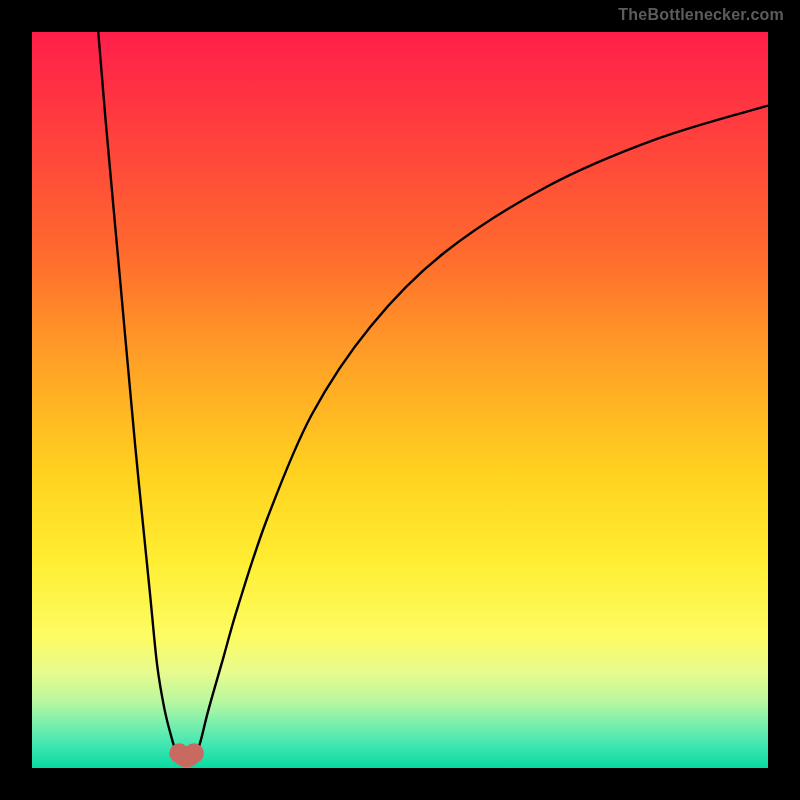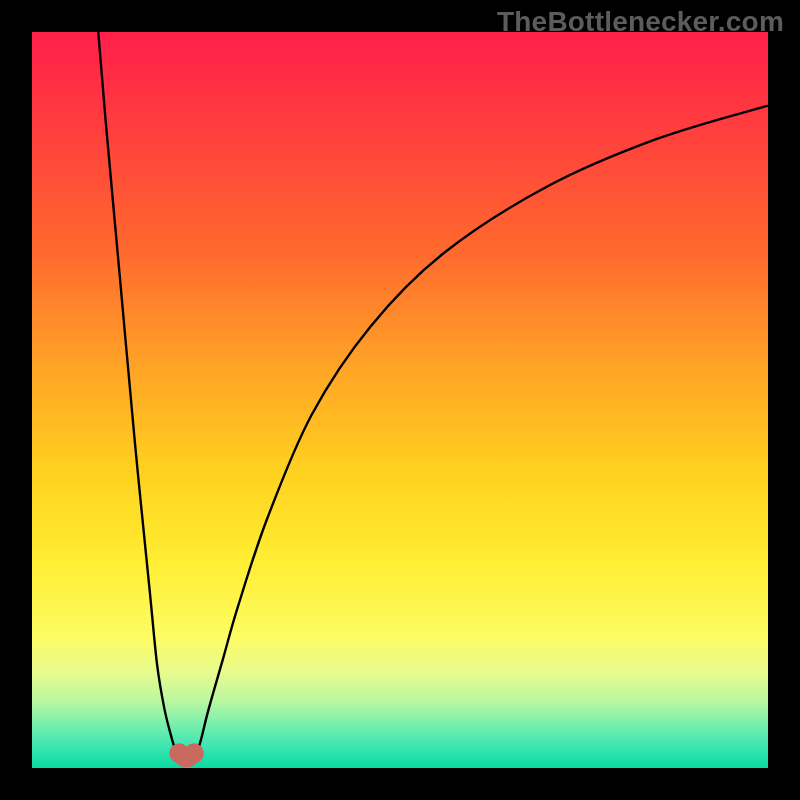--- a/index.html
+++ b/index.html
@@ -29,21 +29,21 @@
       #7aefad 94%,
       #3de6b2 97%,
       #08dba0 100%
     );
   }
   .watermark {
     position: absolute;
     top: 6px;
     right: 16px;
     font-family: Arial, Helvetica, sans-serif;
-    font-size: 28px;
+    font-size: 16px;
     font-weight: 600;
     color: #5c5c5c;
     letter-spacing: 0.2px;
   }
   svg.curve {
     position: absolute;
     left: 0;
     top: 0;
     width: 736px;
     height: 736px;

